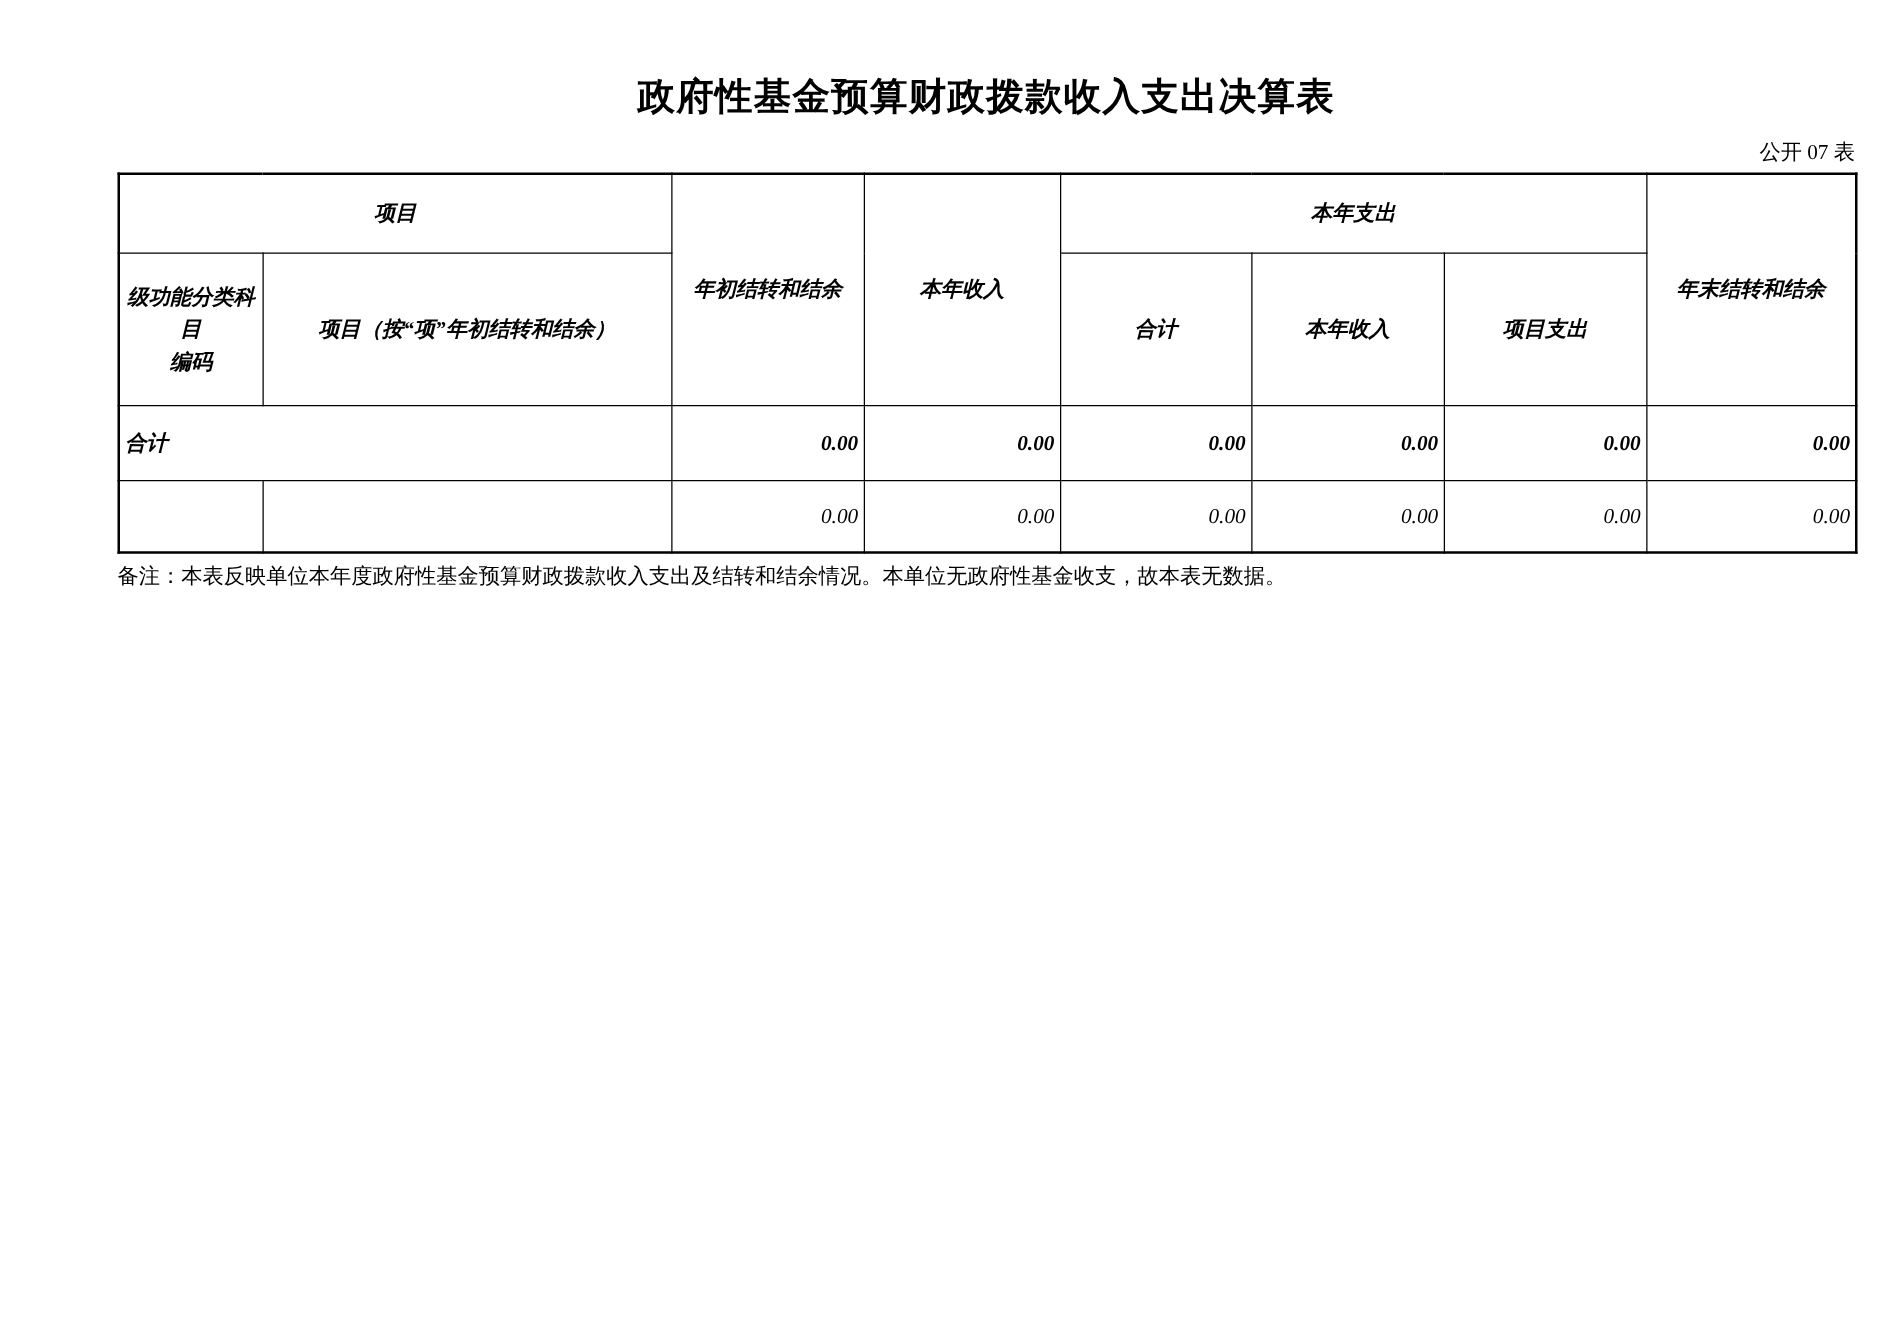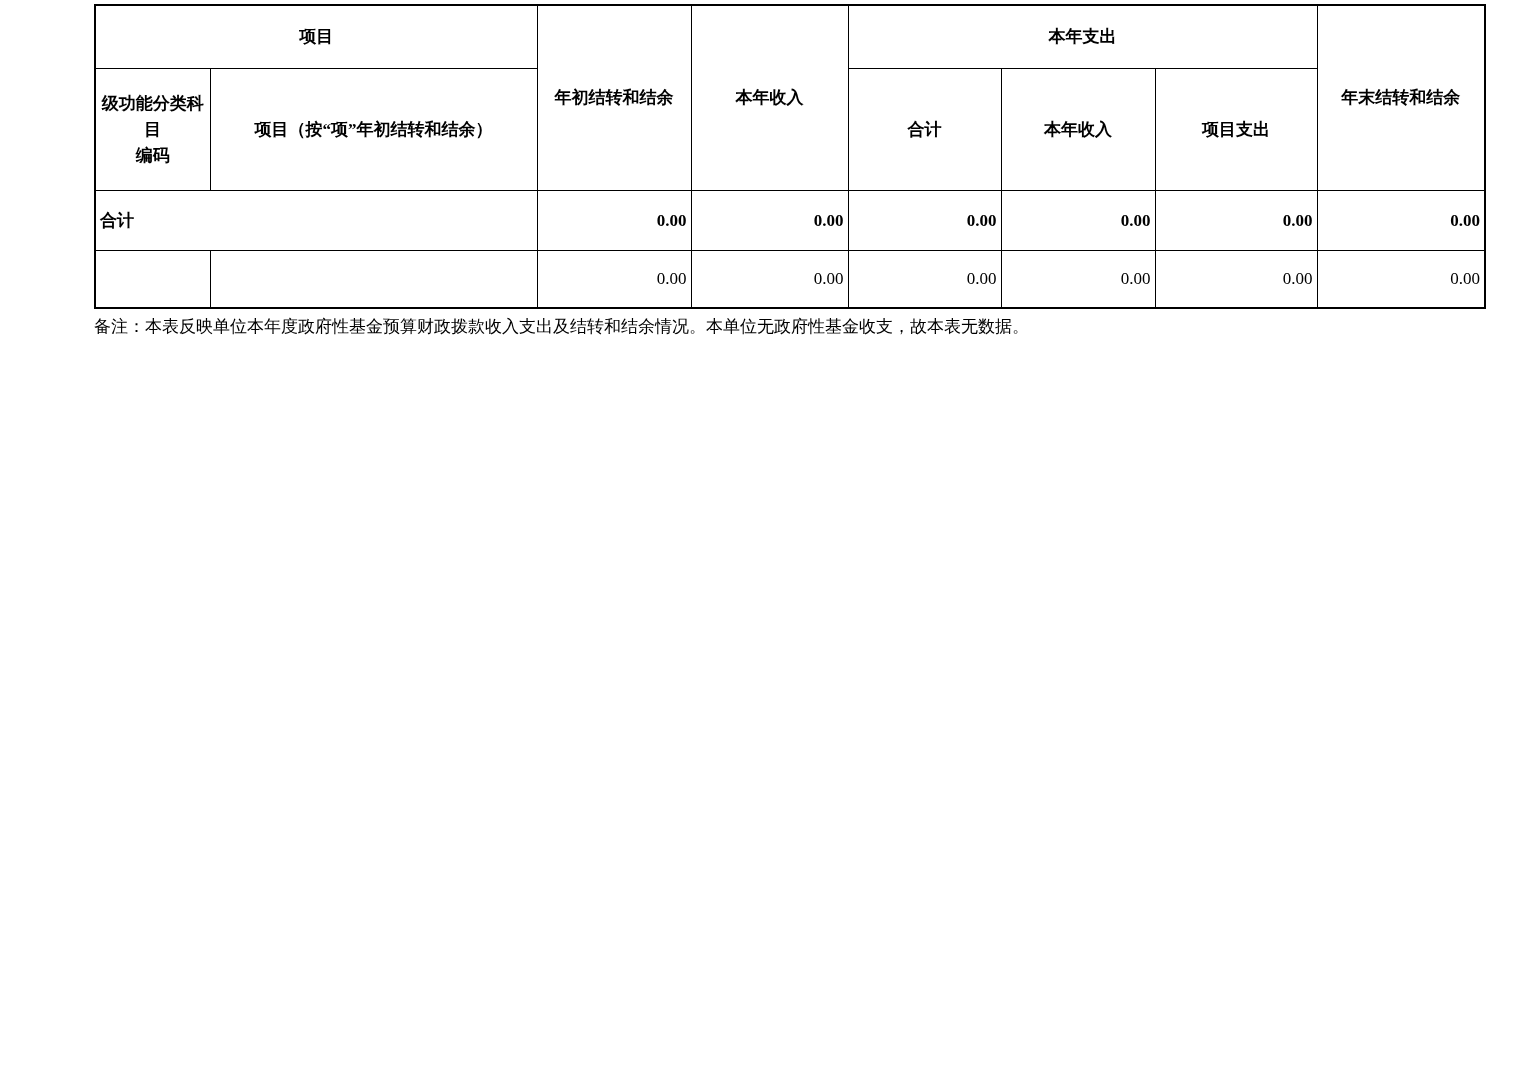--- a/index.html
+++ b/index.html
@@ -25,20 +25,21 @@
   }
   table.fiscal {
     width: 100%; border-collapse: collapse; table-layout: fixed;
     margin-top: 4px;
   }
   table.fiscal th, table.fiscal td {
     border: 1px solid #000000;
     font-size: 17px; padding: 18px 4px;
     vertical-align: middle;
     overflow: hidden;
+    font-style: italic;
   }
   table.fiscal { border: 2px solid #000000; }
   table.fiscal th { font-weight: bold; line-height: 26px; }
   .row-group { height: 35px; }
   .row-sub { height: 122px; }
   .row-total { height: 33px; }
   .row-data { height: 34px; }
   td.value { text-align: right; padding-right: 9px; }
   tr.row-total td { font-weight: bold; }
   .func-code-cell { white-space: pre-line; }
@@ -54,21 +55,23 @@
   col.c5 { width: 153px; }
   col.c6 { width: 154px; }
   col.c7 { width: 162px; }
   col.c8 { width: 168px; }
 </style>
 </head>
 <body>
 
 <div class="content">
 
+  <div class="doc-title">政府性基金预算财政拨款收入支出决算表</div>
 
+  <div class="form-code">公开 07 表</div>
 
 
   <table class="fiscal">
     <colgroup>
       <col class="c1">
         <col class="c2">
         <col class="c3">
         <col class="c4">
       <col class="c5">
         <col class="c6">

